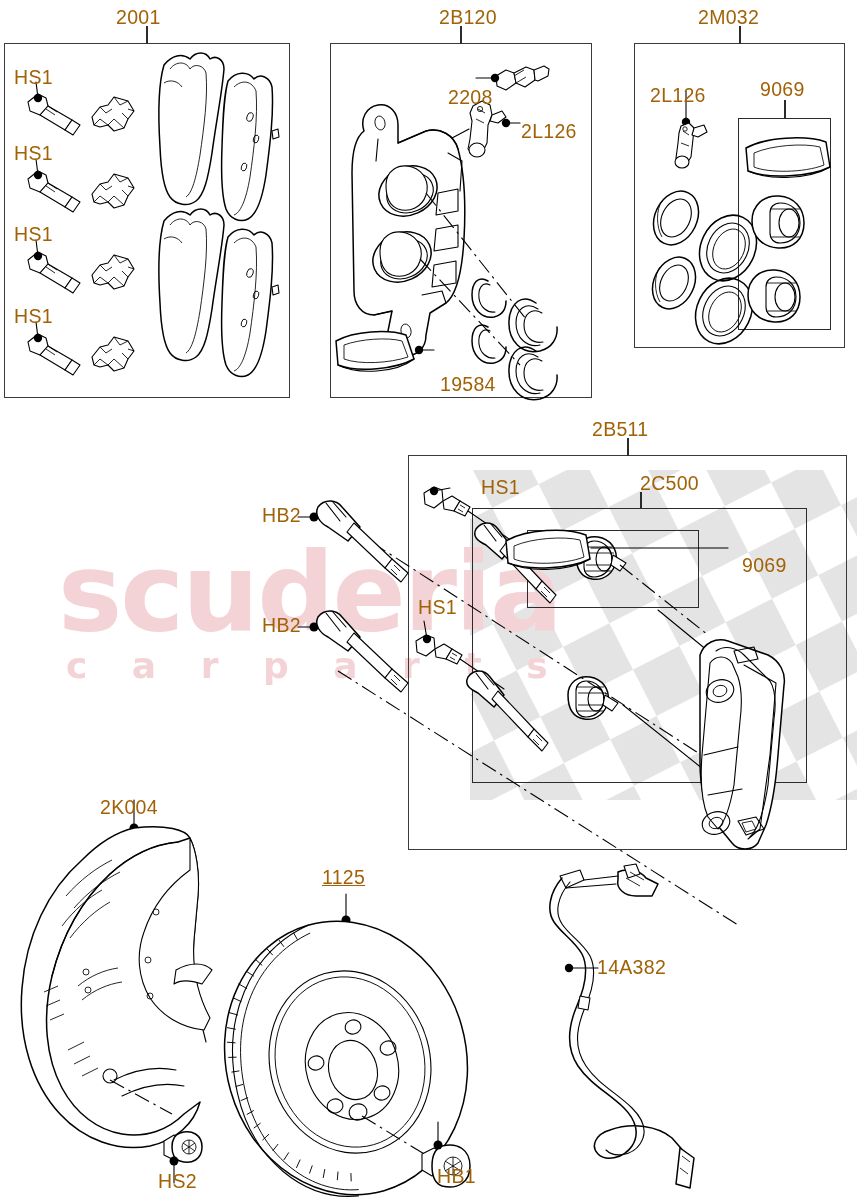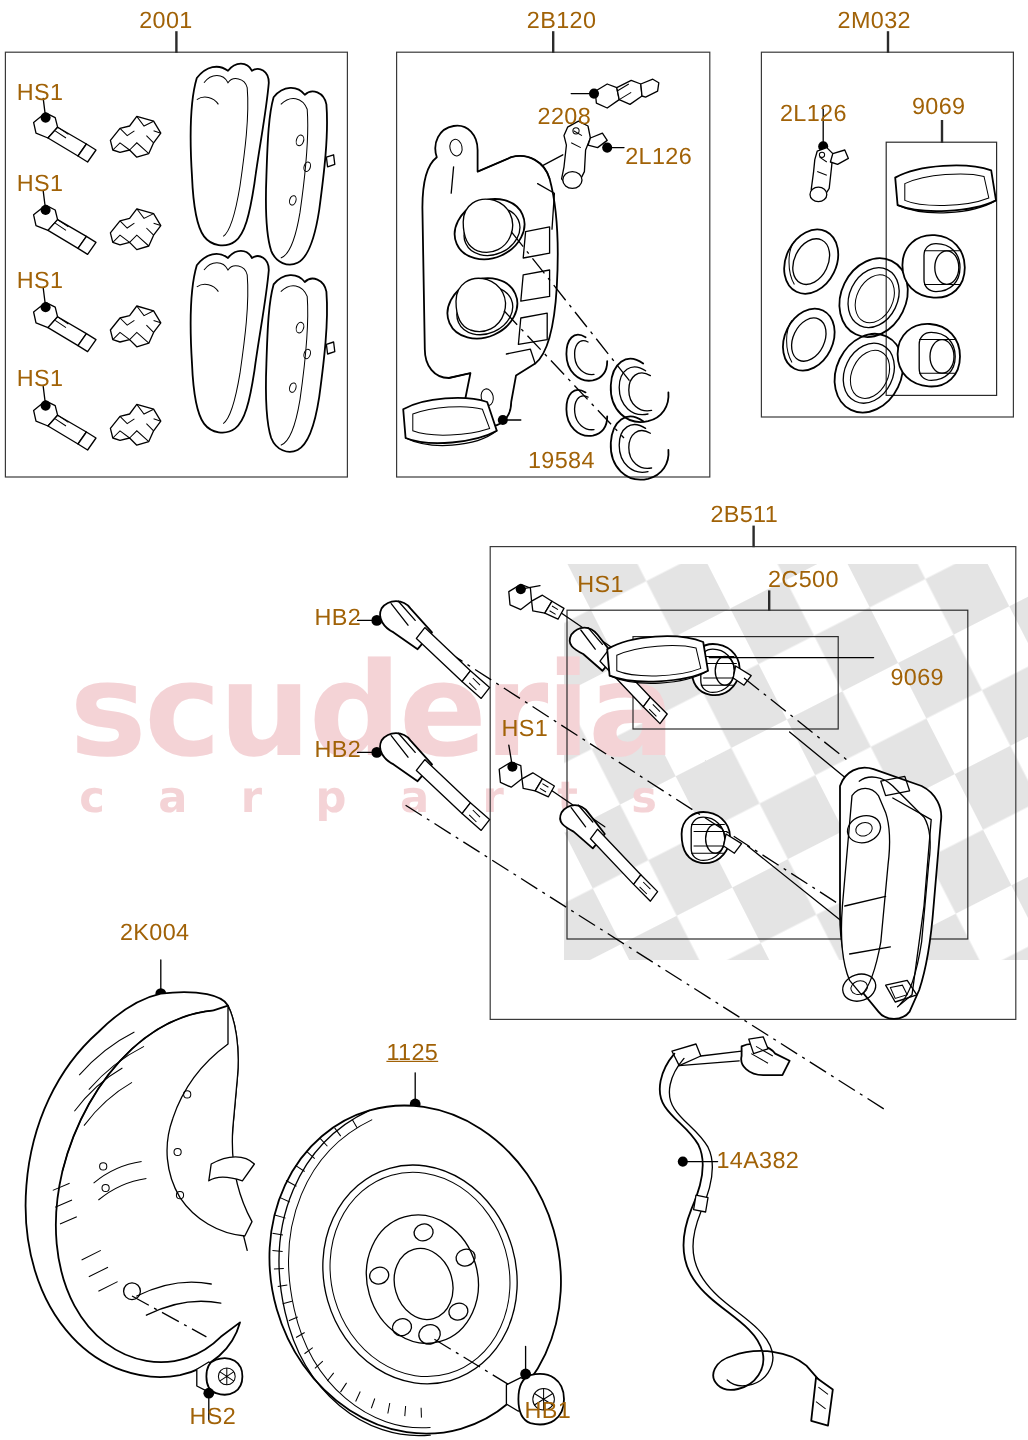--- a/index.html
+++ b/index.html
@@ -491,21 +491,21 @@
 
   <svg width="70" height="80" style="left:160px;top:1125px;">
     <path class="fillw2" d="M4,16 L14,10 L22,14 L22,28 L12,34 L4,30 Z"></path>
     <path class="fillw" d="M20,8 C32,4 42,10 42,22 C42,34 32,40 20,36
                            C14,34 12,28 12,22 C12,16 14,10 20,8 Z"></path>
     <circle class="thin" cx="29" cy="22" r="7"></circle>
     <path class="thin" d="M29,15 L29,29 M23,18 L35,26 M23,26 L35,18"></path>
     <circle class="dot" cx="14" cy="36" r="4.5"></circle>
     <path class="ln2" d="M14,36 L14,58"></path>
   </svg>
-  <div class="lbl" style="left:100px;top:768px;">2K004</div>
+  <div class="lbl" style="left:100px;top:798px;">2K004</div>
   <div class="lbl" style="left:158px;top:1172px;">HS2</div>
 
   <svg width="320" height="330" style="left:210px;top:890px;">
     <path class="ln2" d="M136,4 L136,28"></path>
     <circle class="dot" cx="136" cy="30" r="4.5"></circle>
 
     <ellipse class="fillw" cx="136" cy="168" rx="120" ry="138" transform="rotate(-16 136 168)"></ellipse>
 
     <path class="ln2" d="M136,30 C72,40 26,96 22,172 C18,240 56,294 110,304" transform="rotate(-16 136 168)"></path>
     <path class="thin" d="M136,38 C76,48 34,100 30,172 C26,236 62,288 112,298" transform="rotate(-16 136 168)"></path>

